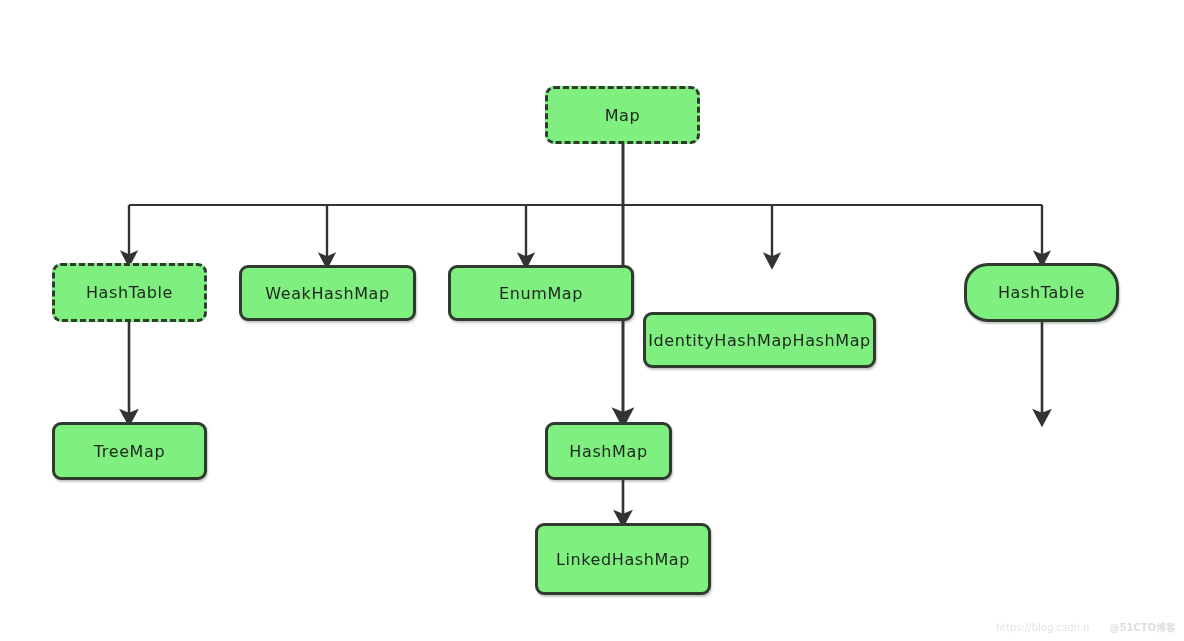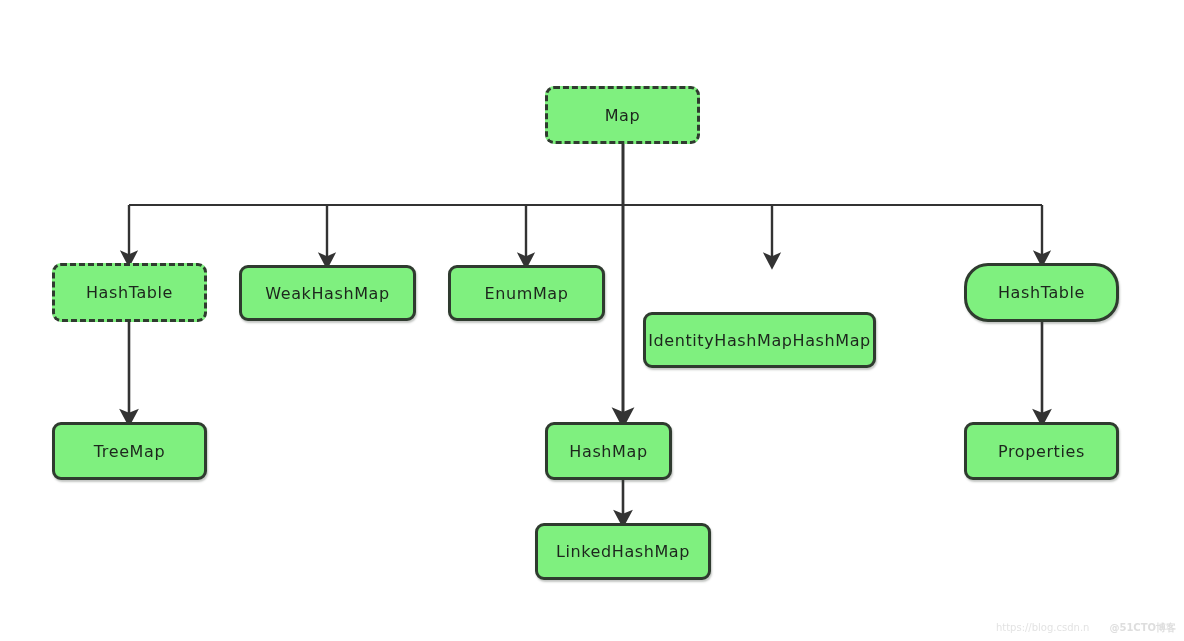--- a/index.html
+++ b/index.html
@@ -94,39 +94,36 @@
 
   <div class="node dashed" style="left: 545px; top: 86px; width: 155px; height: 58px;">
     <span class="node-label">Map</span>
   </div>
   <div class="node dashed" style="left: 52px; top: 263px; width: 155px; height: 59px;">
     <span class="node-label">HashTable</span>
   </div>
   <div class="node" style="left: 239px; top: 265px; width: 177px; height: 56px;">
     <span class="node-label">WeakHashMap</span>
   </div>
-  <div class="node" style="left: 448px; top: 265px; width: 157px; height: 56px;">
+  <div class="node" style="left: 448px; top: 265px; width: 186px; height: 56px;">
     <span class="node-label">EnumMap</span>
   </div>
   <div class="node" style="left: 643px; top: 265px; width: 233px; height: 56px; margin-top: 47px;">
     <span class="node-label">IdentityHashMapHashMap</span>
   </div>
   <div class="node" style="left: 964px; top: 263px; width: 155px; height: 59px; border-radius: 24px;">
     <span class="node-label">HashTable</span>
   </div>
   <div class="node" style="left: 52px; top: 422px; width: 155px; height: 58px;">
     <span class="node-label">TreeMap</span>
   </div>
   <div class="node" style="left: 545px; top: 422px; width: 127px; height: 58px;">
     <span class="node-label">HashMap</span>
   </div>
-  <div class="node" style="left: 964px; top: 422px; width: 155px; height: 58px;">
-    <span class="node-label">Properties</span>
-  </div>
-  <div class="node" style="left: 535px; top: 523px; width: 176px; height: 57px;">
+  <div class="node" style="left: 535px; top: 523px; width: 176px; height: 72px;">
     <span class="node-label">LinkedHashMap</span>
   </div>
 
   <div class="watermark">
     <span>https://blog.csdn.n</span><span class="wm-brand">@51CTO博客</span>
   </div>
 
 </div>
 
 </body></html>

